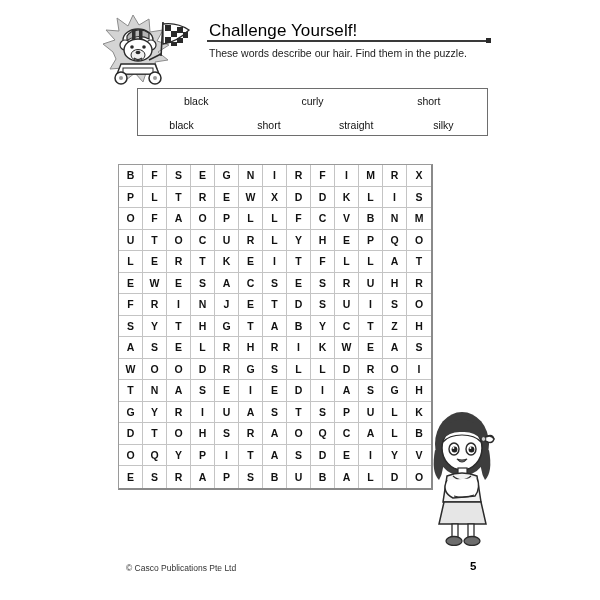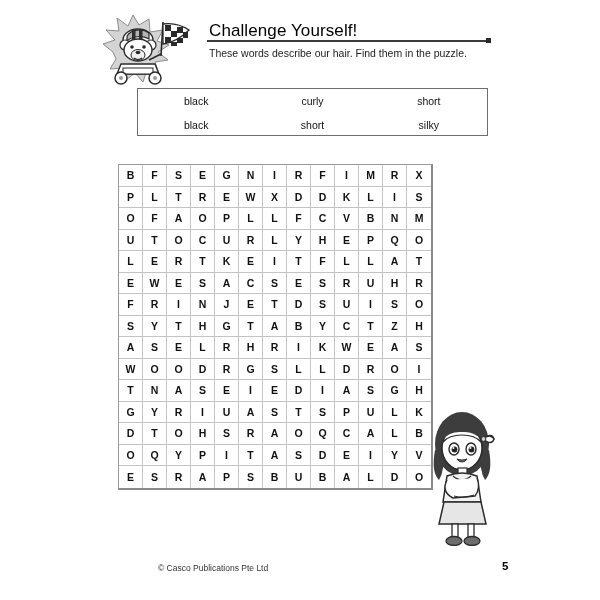--- a/index.html
+++ b/index.html
@@ -138,21 +138,20 @@
     height: 142px;
   }
 
   
   #footer {
     position: absolute;
     left: 0;
     top: 562px;
     width: 517px;
     height: 20px;
-    margin-left: 32px;
   }
   #copyright-text {
     position: absolute;
     left: 126px;
     top: 0;
     font-size: 8.5px;
     color: #333;
     line-height: 12px;
   }
   #page-number {
@@ -222,20 +221,21 @@
 
 <div id="word-bank">
   <div class="word-row">
     <span class="word-cell">black</span>
     <span class="word-cell">curly</span>
     <span class="word-cell">short</span>
   </div>
   <div class="word-row">
     <span class="word-cell">black</span>
     <span class="word-cell">short</span>
+    <span class="word-cell">straight</span>
     <span class="word-cell">silky</span>
   </div>
 </div>
 
 <div id="puzzle-grid">
     <div class="grid-row">
       <div class="grid-cell">B</div>
       <div class="grid-cell">F</div>
       <div class="grid-cell">S</div>
       <div class="grid-cell">E</div>

